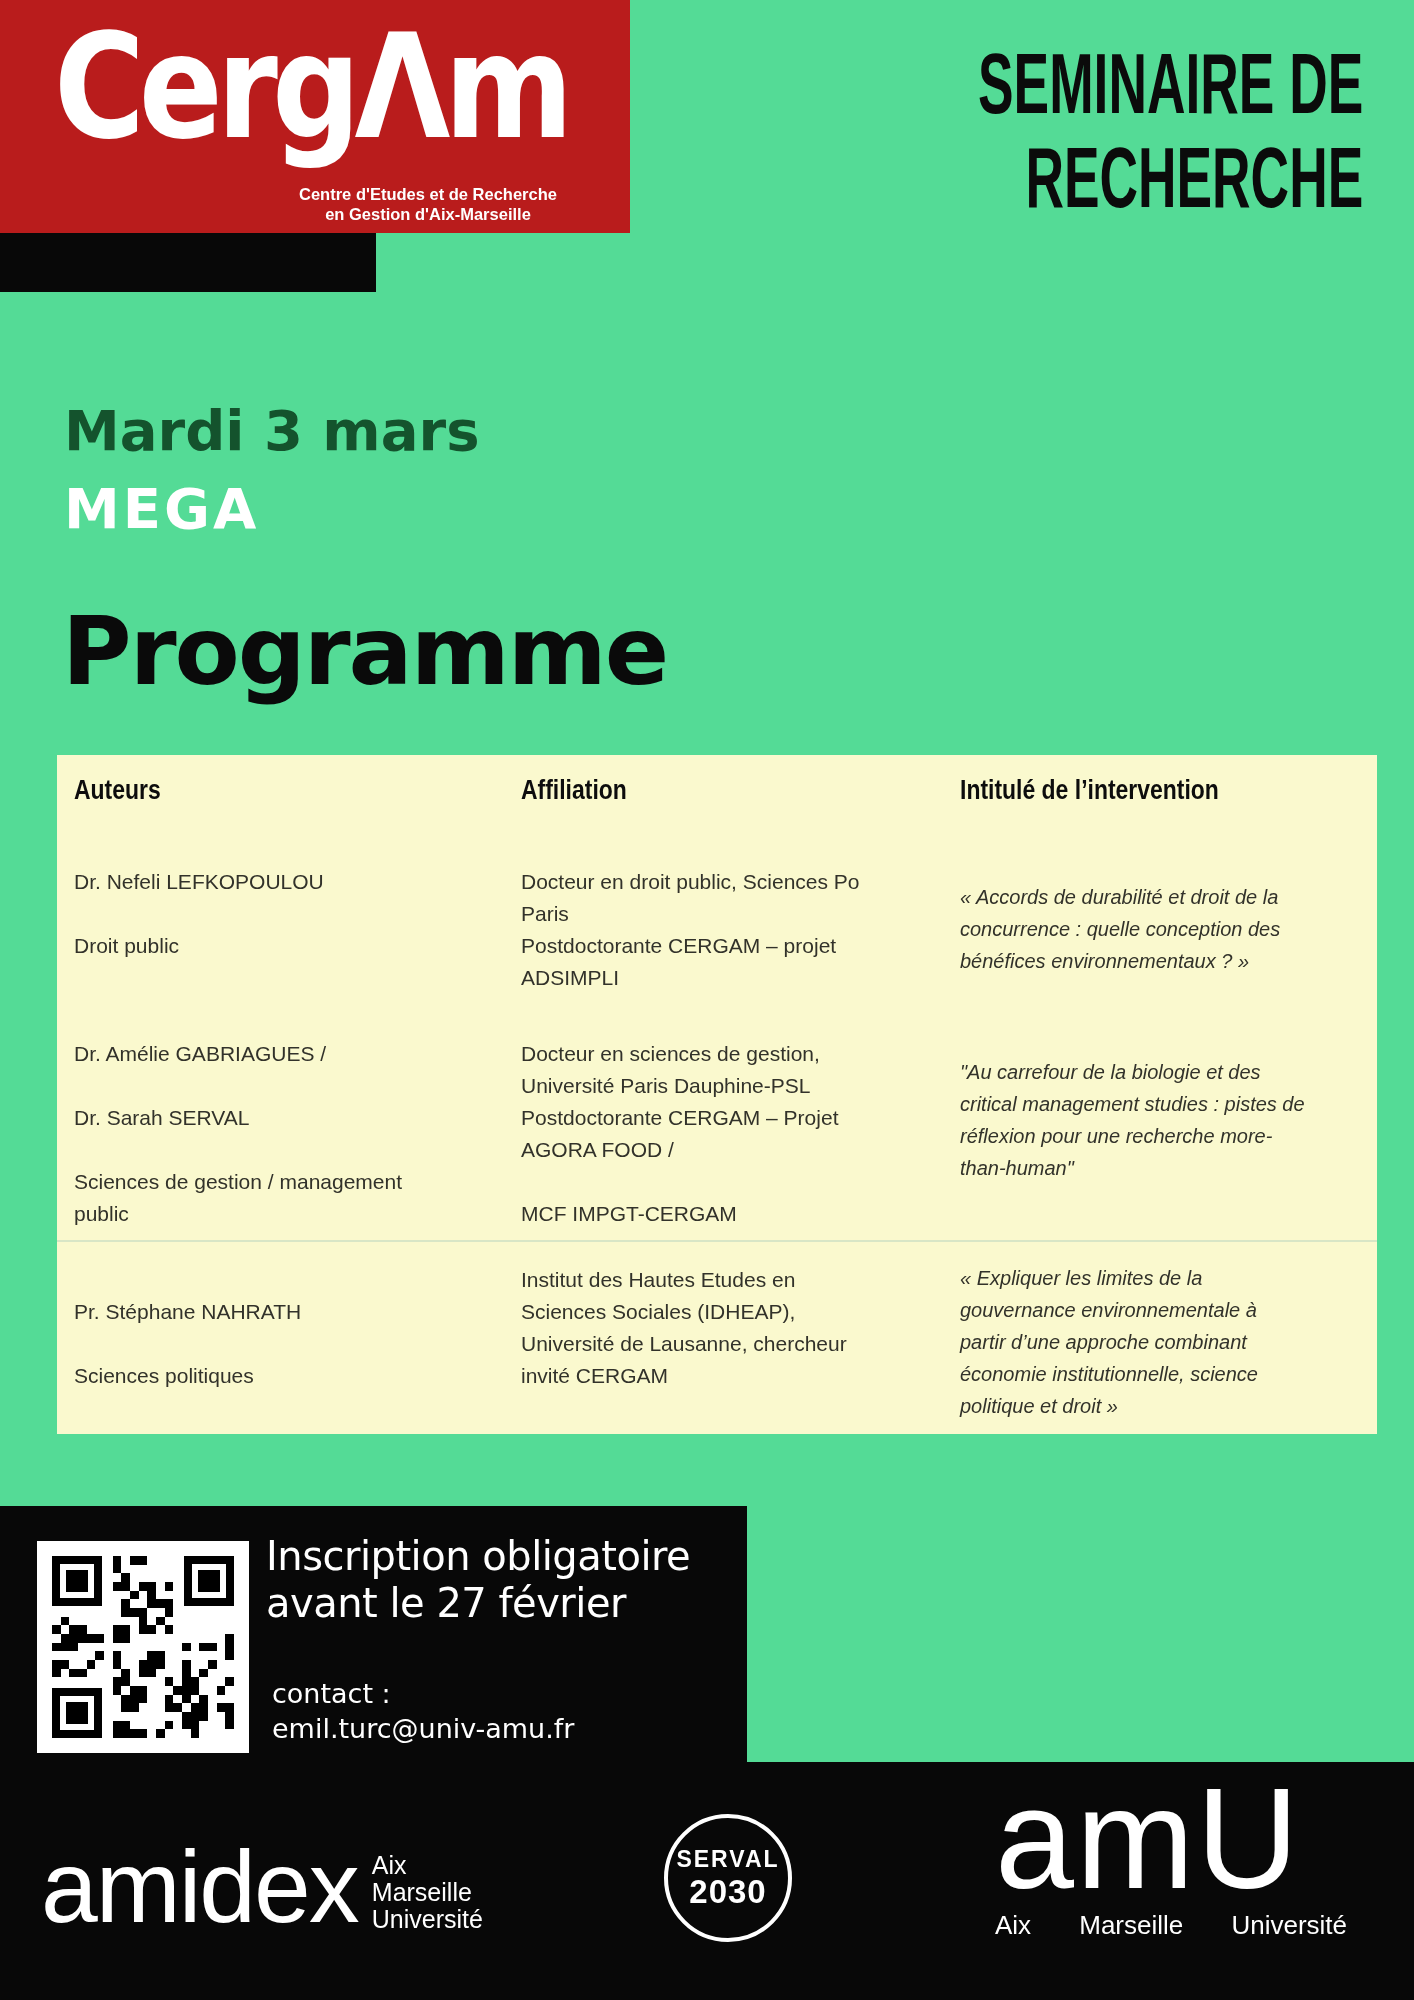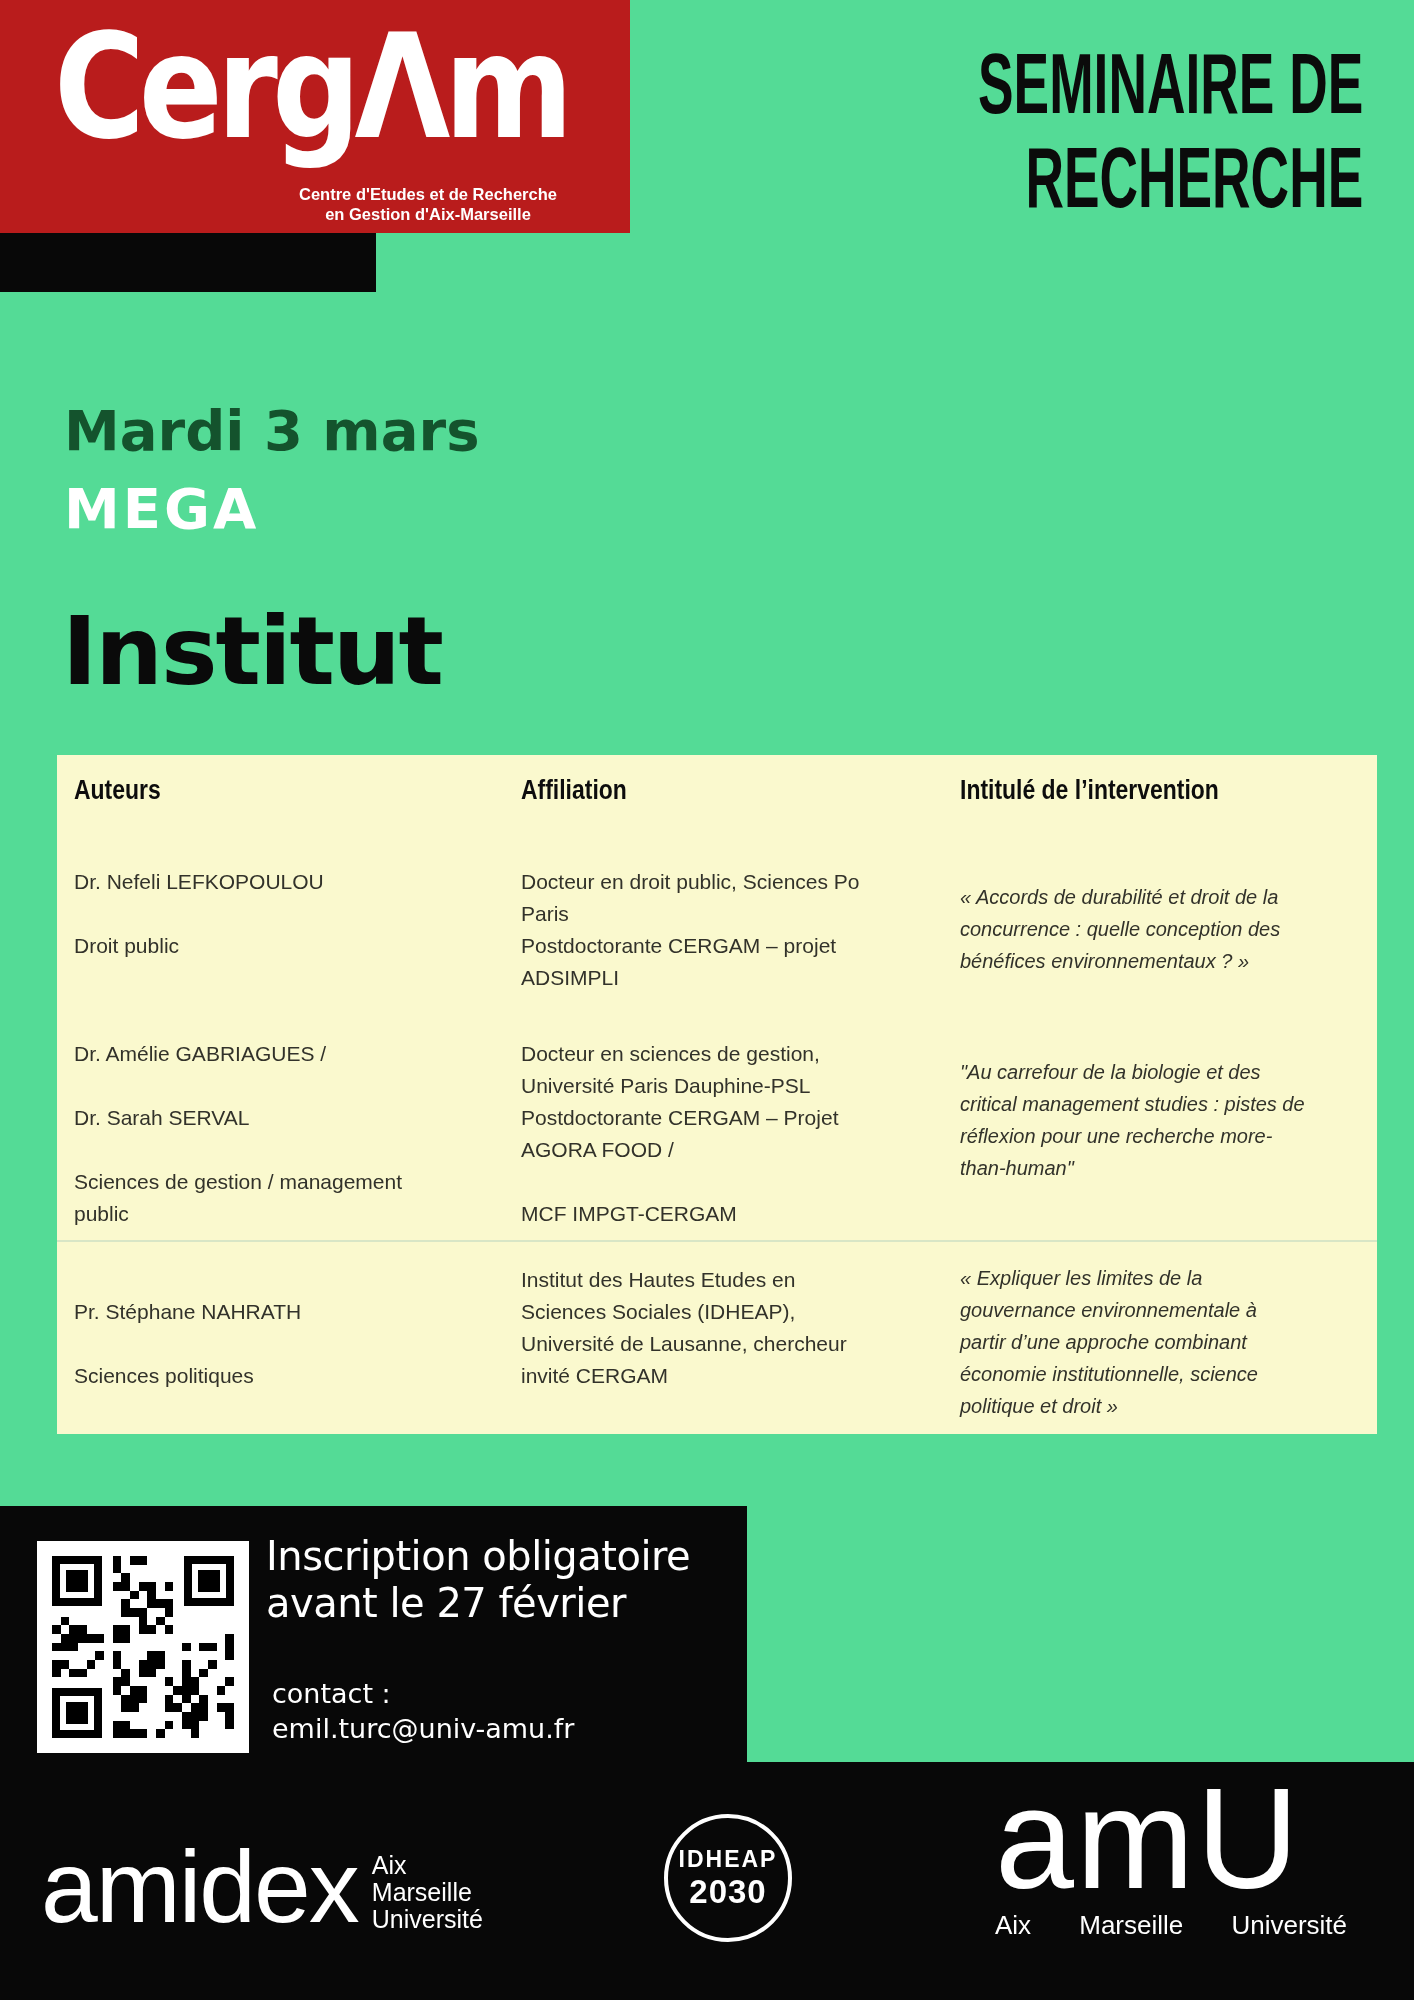--- a/index.html
+++ b/index.html
@@ -80,21 +80,21 @@
     <div class="abs brand">CergΛm</div>
     <div class="abs brand-sub">Centre d'Etudes et de Recherche
 en Gestion d'Aix-Marseille</div>
   </div>
   <div class="abs logo-tab"></div>
 
   <div class="abs sem-title">SEMINAIRE DE
 RECHERCHE</div>
   <div class="abs date">Mardi 3 mars</div>
   <div class="abs venue">MEGA</div>
-  <div class="abs programme">Institut</div>
+  <div class="abs programme">Programme</div>
 
   <div class="abs panel">
     <div class="hdr c1">Auteurs</div>
     <div class="hdr c2">Affiliation</div>
     <div class="hdr c3">Intitulé de l’intervention</div>
 
     <div class="cell c1" style="top:111px;">Dr. Nefeli LEFKOPOULOU
 
 Droit public</div>
     <div class="cell c2" style="top:111px;">Docteur en droit public, Sciences Po
@@ -268,21 +268,21 @@
   <div class="amidex">
     <span class="amidex-text">amidex</span>
     <span class="amidex-org">
       <div>Aix</div>
       <div>Marseille</div>
       <div>Université</div>
     </span>
   </div>
 
   <div class="f2030">
-    <div class="l1">IDHEAP</div>
+    <div class="l1">SERVAL</div>
     <div class="l2">2030</div>
   </div>
 
   <div class="amu">
     <div class="amu-text">amU</div>
     <div class="amu-words">
       <span>Aix</span>
       <span>Marseille</span>
       <span>Université</span>
     </div>

